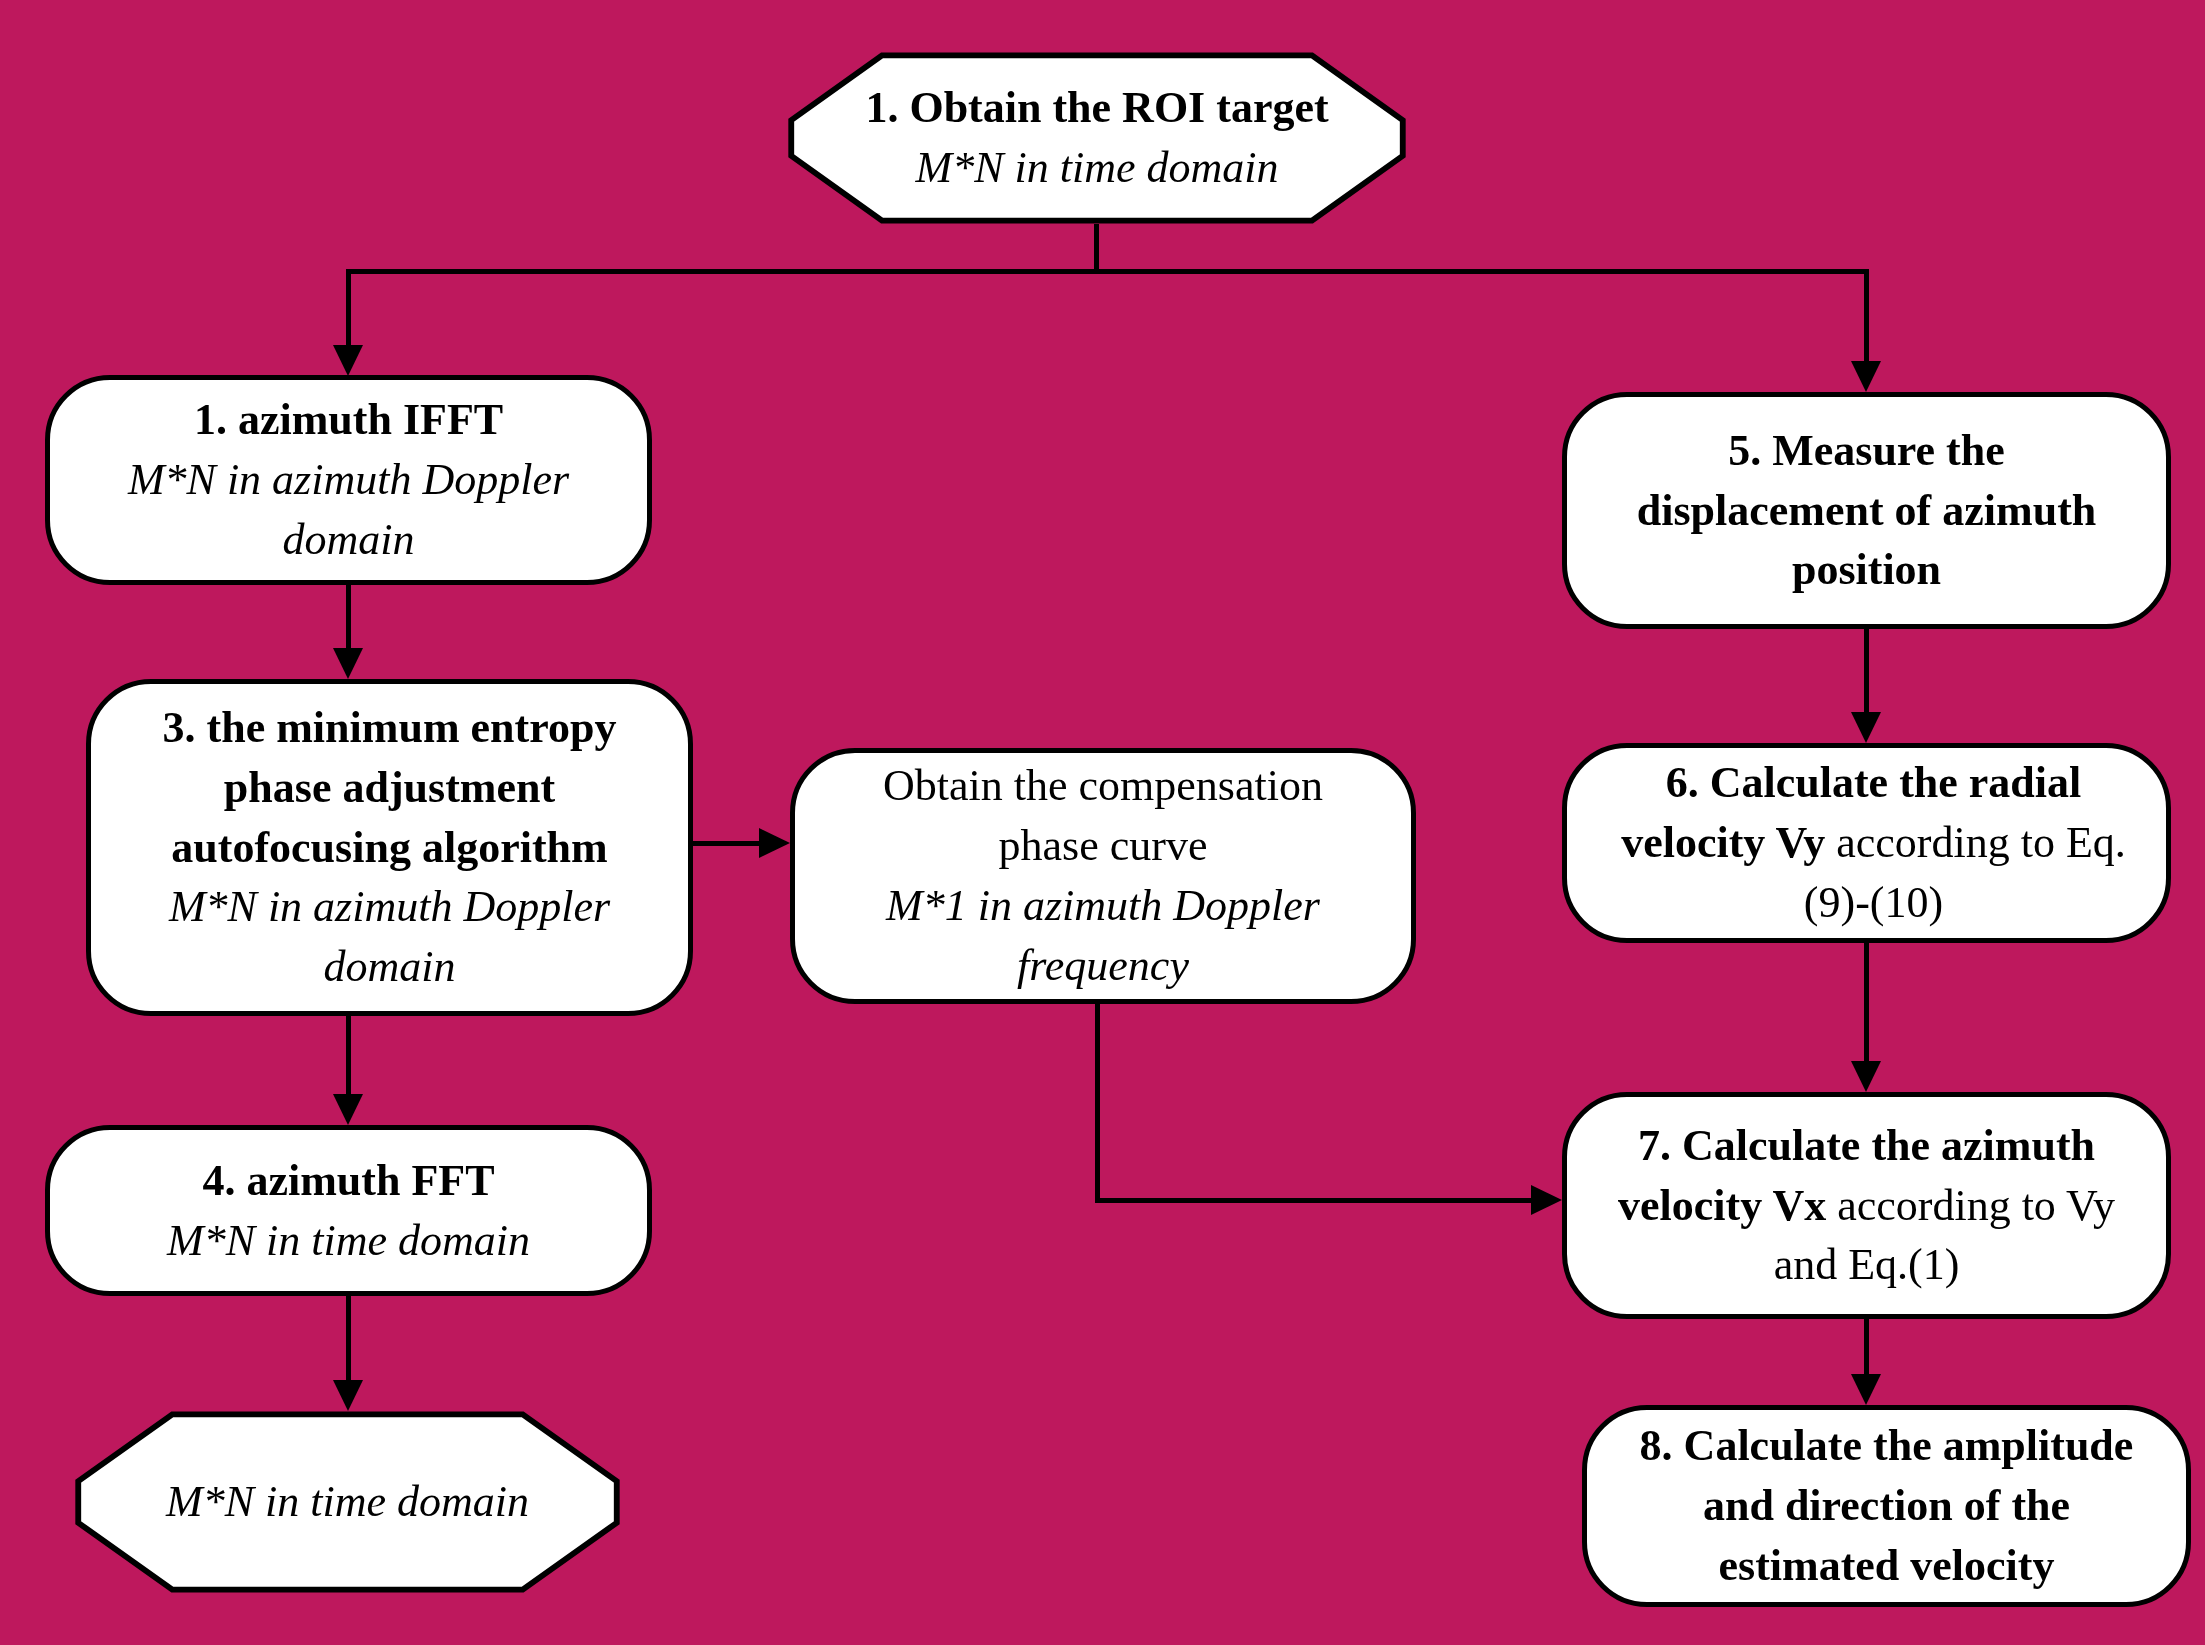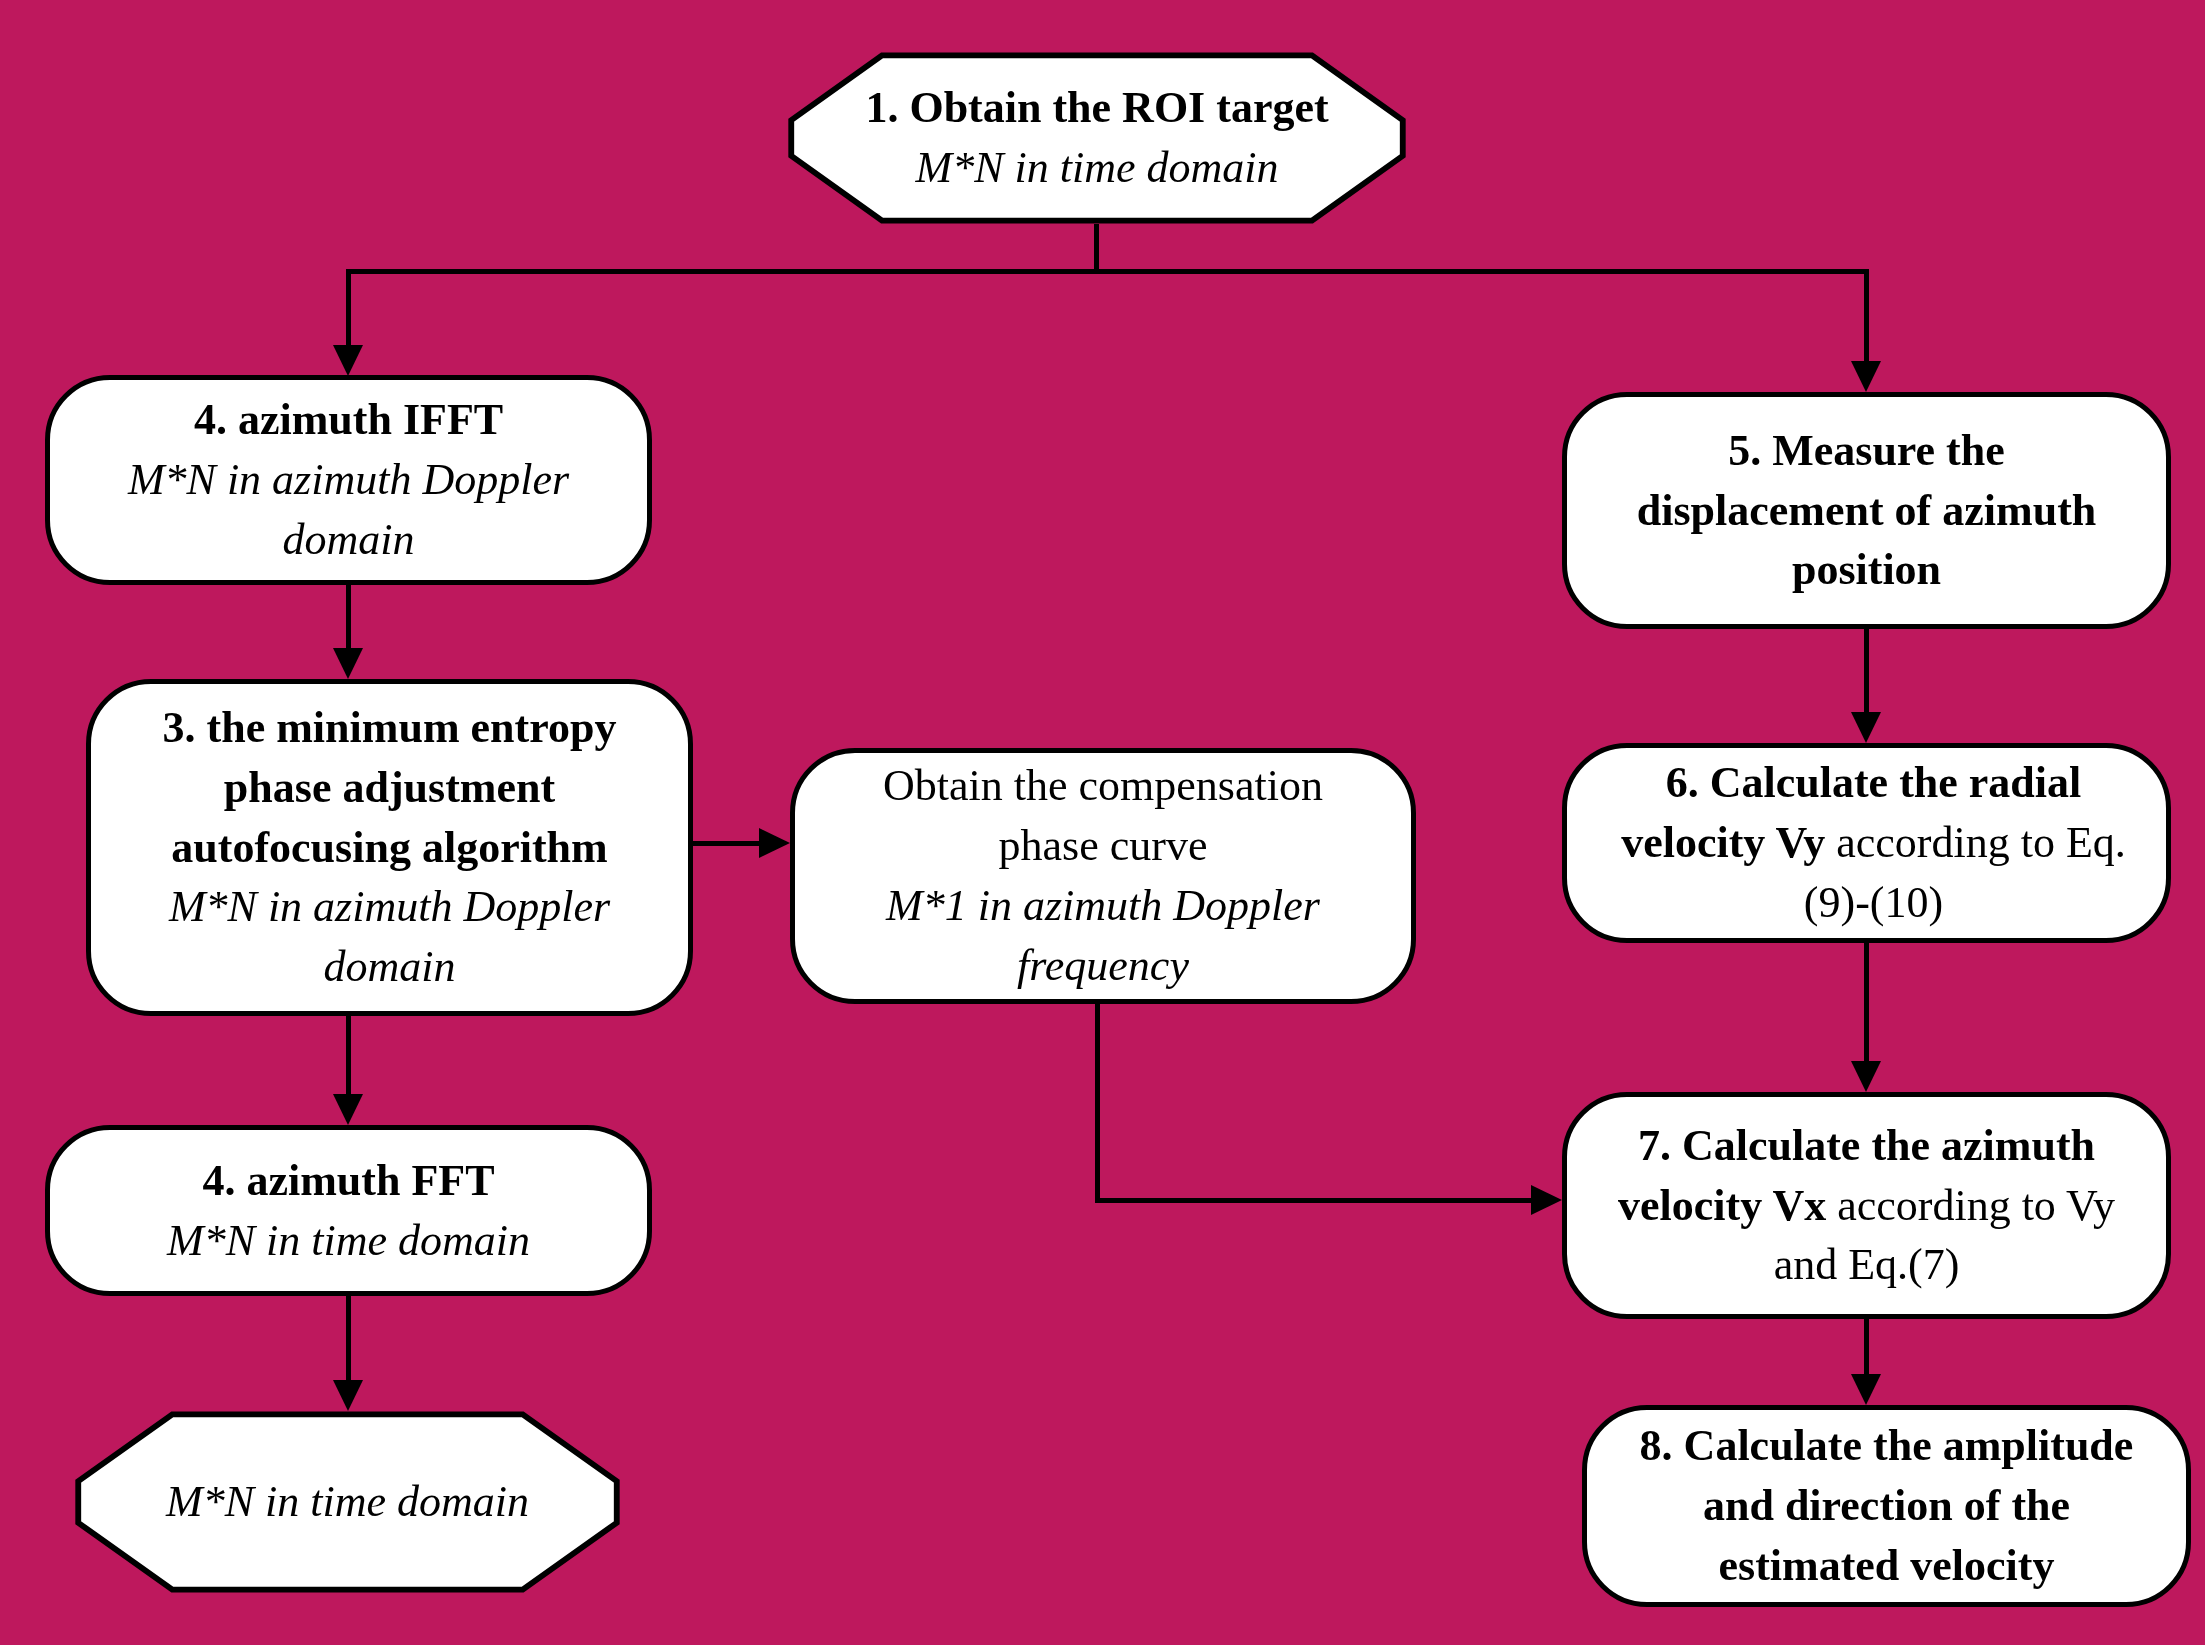--- a/index.html
+++ b/index.html
@@ -111,21 +111,21 @@
       <polygon points="145,5 808,5 948,105 948,160 808,260 145,260 5,160 5,105" fill="#ffffff" stroke="#000000" stroke-width="9"></polygon>
     </svg>
     <div class="label" style="max-width:571px;">
       <span class="seg-bold">1. Obtain the ROI target</span><span class="seg-reg"></span>
       <span class="seg-italic">M*N in time domain</span>
     </div>
   </div>
 
   <div class="node rounded" style="left:45px; top:375px; width:607px; height:210px;">
     <div class="label" style="max-width:519px;">
-      <span class="seg-bold">4. azimuth IFFT</span><span class="seg-reg"></span>
+      <span class="seg-bold">1. azimuth IFFT</span><span class="seg-reg"></span>
       <span class="seg-italic">M*N in azimuth Doppler domain</span>
     </div>
   </div>
 
   <div class="node rounded" style="left:45px; top:679px; width:607px; height:337px;margin-left:41px;">
     <div class="label" style="max-width:519px;">
       <span class="seg-bold">3. the minimum entropy phase adjustment autofocusing algorithm</span><span class="seg-reg"></span>
       <span class="seg-italic">M*N in azimuth Doppler domain</span>
     </div>
   </div>
@@ -163,21 +163,21 @@
 
   <div class="node rounded" style="left:1562px; top:743px; width:609px; height:200px;padding-left:14px;">
     <div class="label" style="max-width:519px;">
       <span class="seg-bold">6. Calculate the radial velocity Vy</span><span class="seg-reg"> according to Eq.(9)-(10)</span>
       
     </div>
   </div>
 
   <div class="node rounded" style="left:1562px; top:1092px; width:609px; height:227px;">
     <div class="label" style="max-width:519px;">
-      <span class="seg-bold">7. Calculate the azimuth velocity Vx</span><span class="seg-reg"> according to Vy and Eq.(7)</span>
+      <span class="seg-bold">7. Calculate the azimuth velocity Vx</span><span class="seg-reg"> according to Vy and Eq.(1)</span>
       
     </div>
   </div>
 
   <div class="node rounded" style="left:1562px; top:1405px; width:609px; height:202px;margin-left:20px;">
     <div class="label" style="max-width:513px;">
       <span class="seg-bold">8. Calculate the amplitude and direction of the estimated velocity</span><span class="seg-reg"></span>
       
     </div>
   </div>

